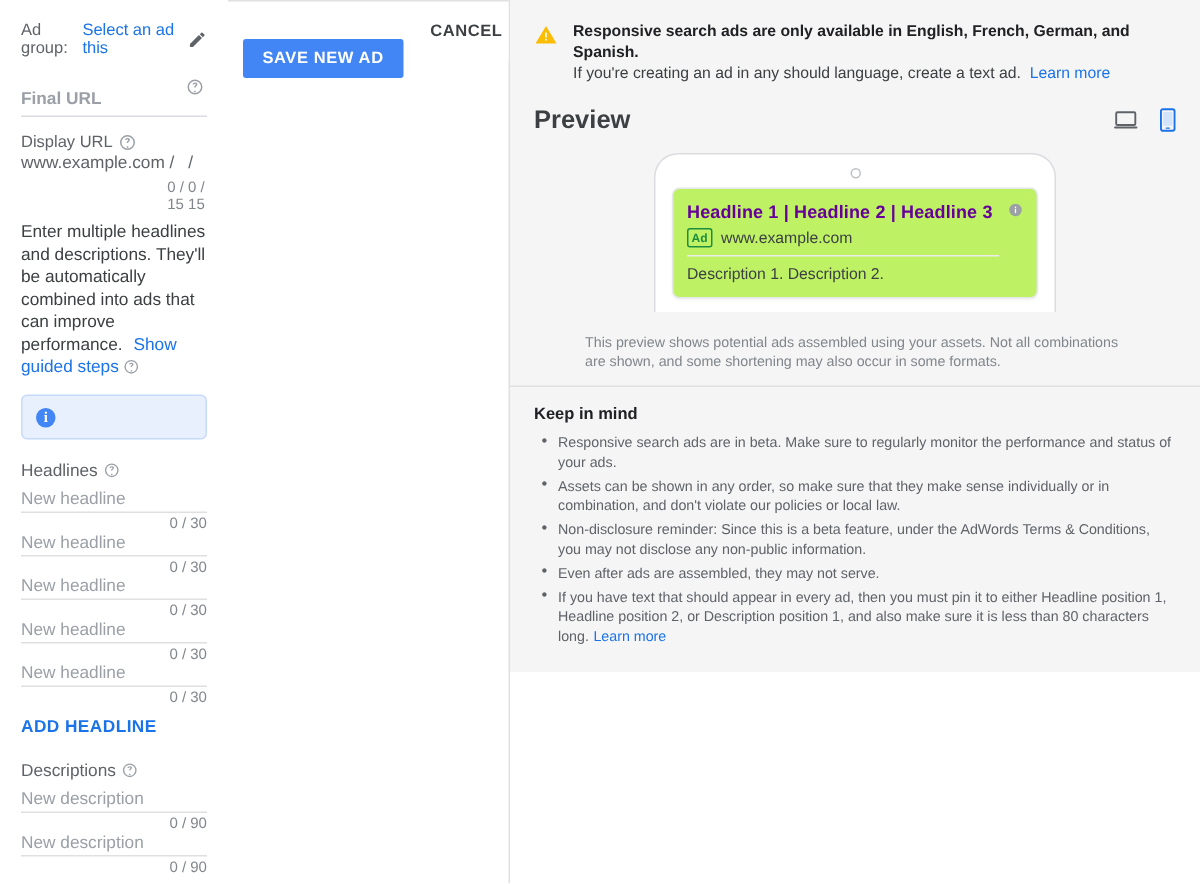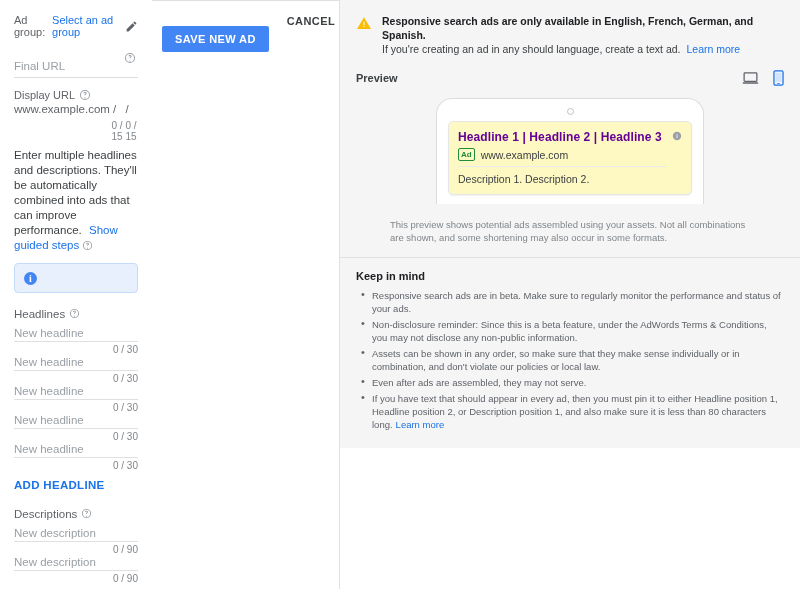--- a/index.html
+++ b/index.html
@@ -38,21 +38,21 @@
   .pencil-icon { display:inline-block; width:13px; height:13px; margin-left:3px; }
   .pencil-icon svg { display:block; }
 
   .field-block { position: relative; padding-top: 7px; }
   .field-line {
     border-bottom: 1px solid #dadce0;
     height: 23px;
     display: flex; align-items: center;
     font-size: 11.5px; color: #80868b;
   }
-  .field-line .ph { color: #9aa0a6; }
+  .field-line .ph { color: #9aa0a6; font-weight: bold; }
   .help-icon {
     display:inline-block; width: 12px; height: 12px;
     vertical-align: middle;
   }
   .help-icon svg { display: block; }
   .final-url-row { position: relative; }
   .final-url-row .help-right {
     position: absolute; right: 2px; top: 4px;
   }
 
@@ -153,21 +153,21 @@
   .warn-icon svg { display:block; }
   .warn-text { font-size: 10.5px; line-height: 14px; }
   .warn-text .b { font-weight: bold; color: #202124; display:block; }
   .warn-text .s { color: #3c4043; }
   .warn-text .link { font-size: 10.5px; }
 
   .preview-head {
     display: flex; align-items: center; justify-content: space-between;
     padding: 14px 16px 0 16px;
   }
-  .preview-title { font-size: 11px; font-weight: bold; color: #3c4043; }
+  .preview-title { font-size: 17px; font-weight: bold; color: #3c4043; }
   .device-toggle { display: flex; gap: 14px; align-items: center; }
   .dev-btn { cursor: pointer; display:block; }
   .dev-btn svg { display: block; }
 
   .preview-stage {
     flex: 1 1 auto;
     position: relative;
     padding-top: 12px;
   }
   .phone {
@@ -181,21 +181,21 @@
     overflow: hidden;
   }
   .phone-notch {
     display: flex; justify-content: center; margin-bottom: 6px;
   }
   .cam {
     width: 7px; height: 7px; border-radius: 50%;
     border: 1px solid #bdc1c6; background: #fff;
   }
   .ad-card {
-    background: #fef9c3;
+    background: #bef264;
     border: 1px solid #e4e6e8;
     border-radius: 5px;
     box-shadow: 0 1px 2px rgba(0,0,0,.06);
     padding: 8px 25px 9px 9px;
     position: relative;
   }
   .ad-headline {
     color: #660099; font-size: 12px; font-weight: bold;
     line-height: 15px; letter-spacing: .1px;
   }
@@ -244,21 +244,21 @@
 <body>
 
 <div class="page">
 
   <div class="left-panel">
     <div class="left-scroll">
 
       
       <div class="row-adgroup">
         <span class="lbl">Ad group:</span>
-        <span class="link">Select an ad group</span>
+        <span class="link">Select an ad this</span>
         <span class="pencil-icon">
           <svg viewBox="0 0 24 24" width="13" height="13">
               <path fill="#5f6368" d="M3 17.25V21h3.75L17.81 9.94l-3.75-3.75L3 17.25zM20.71 7.04a1 1 0 0 0 0-1.41l-2.34-2.34a1 1 0 0 0-1.41 0l-1.83 1.83 3.75 3.75 1.83-1.83z"></path>
             </svg>
         </span>
       </div>
 
       
       <div class="field-block final-url-row">
         <div class="field-line">
@@ -446,20 +446,20 @@
         </div>
       </div>
       <div class="preview-note">This preview shows potential ads assembled using your assets. Not all combinations are shown, and some shortening may also occur in some formats.</div>
     </div>
 
     <div class="keep-divider"></div>
     <div class="keep">
       <div class="keep-title">Keep in mind</div>
       <ul>
         <li><span>Responsive search ads are in beta. Make sure to regularly monitor the performance and status of your ads.</span></li>
+        <li><span>Assets can be shown in any order, so make sure that they make sense individually or in combination, and don't violate our policies or local law.</span></li>
         <li><span>Non-disclosure reminder: Since this is a beta feature, under the AdWords Terms &amp; Conditions, you may not disclose any non-public information.</span></li>
-        <li><span>Assets can be shown in any order, so make sure that they make sense individually or in combination, and don't violate our policies or local law.</span></li>
         <li><span>Even after ads are assembled, they may not serve.</span></li>
         <li><span>If you have text that should appear in every ad, then you must pin it to either Headline position 1, Headline position 2, or Description position 1, and also make sure it is less than 80 characters long.</span><span style="display:inline-block;width:3px"></span><span class="link">Learn more</span></li>
       </ul>
     </div>
   </div>
 </div>
 
 </body></html>

